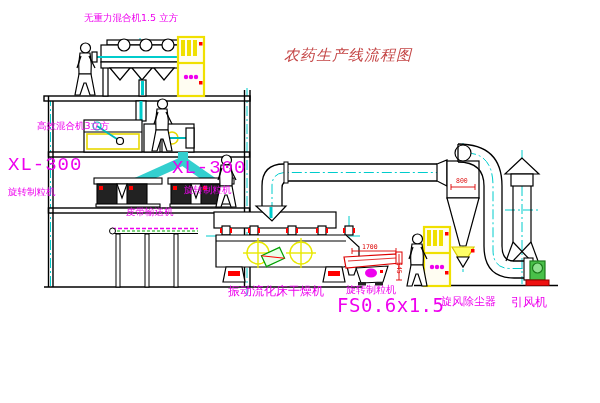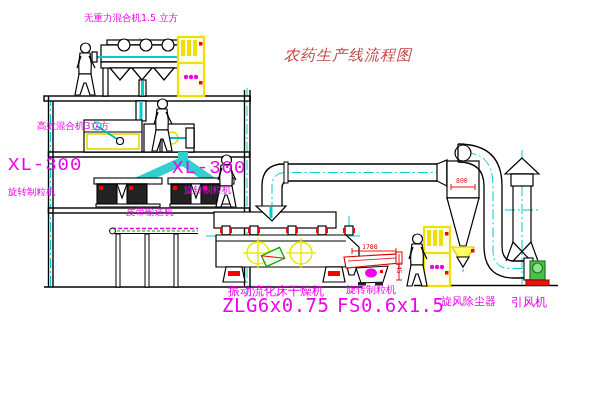--- a/index.html
+++ b/index.html
@@ -265,21 +265,20 @@
 
 <div class="lbl model" style="left:8px;top:156px;">XL-300</div>
 <div class="lbl small" style="left:8px;top:187px;">旋转制粒机</div>
 
 <div class="lbl model" style="left:172px;top:159px;">XL-300</div>
 <div class="lbl small" style="left:184px;top:185px;">旋转制粒机</div>
 
 <div class="lbl small" style="left:126px;top:207px;">皮带输送机</div>
 
 <div class="lbl small" style="left:228px;top:285px;font-size:12px;">振动流化床干燥机</div>
-<div class="lbl model2" style="left:222px;top:296px;">ZLG6x0.75</div>
 
 <div class="lbl small" style="left:346px;top:285px;font-size:10px;">旋转制粒机</div>
 <div class="lbl model2" style="left:337px;top:296px;">FS0.6x1.5</div>
 
 <div class="lbl small" style="left:441px;top:296px;font-size:11px;">旋风除尘器</div>
 <div class="lbl small" style="left:511px;top:296px;font-size:12px;">引风机</div>
 
 <div class="dim" style="left:362px;top:244px;">1700</div>
 <div class="dim vert" style="left:402px;top:262px;">545</div>
 <div class="dim" style="left:456px;top:179px;font-family:Liberation Mono, monospace;">800</div>

